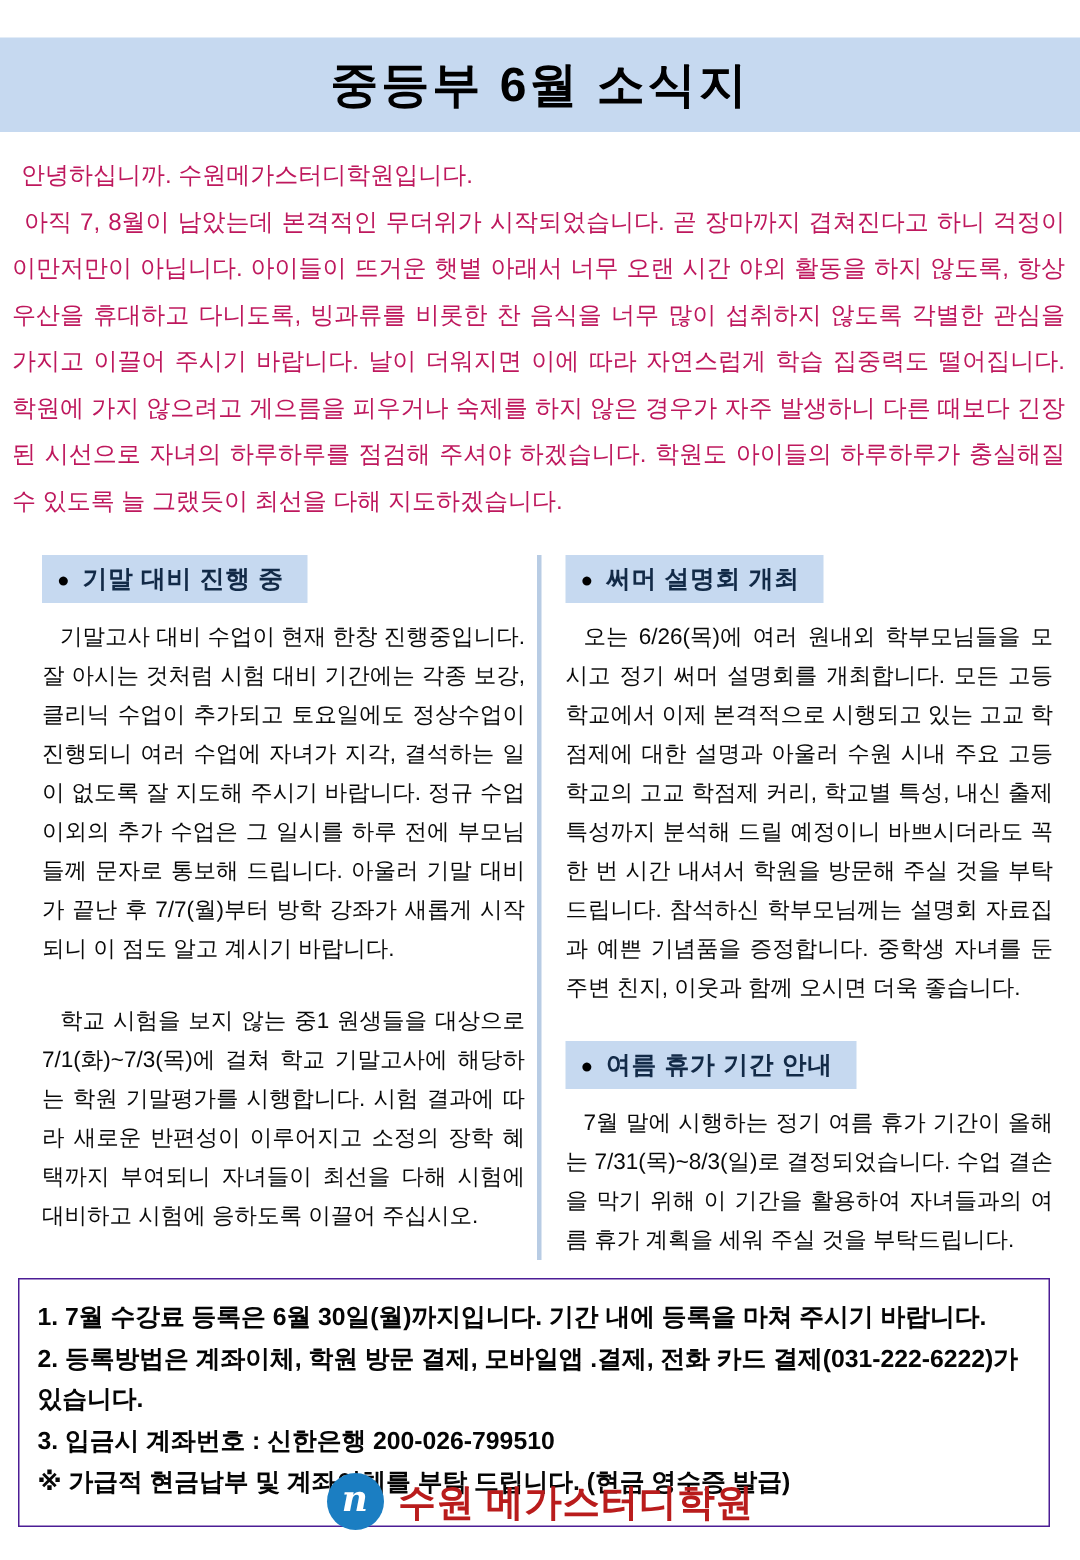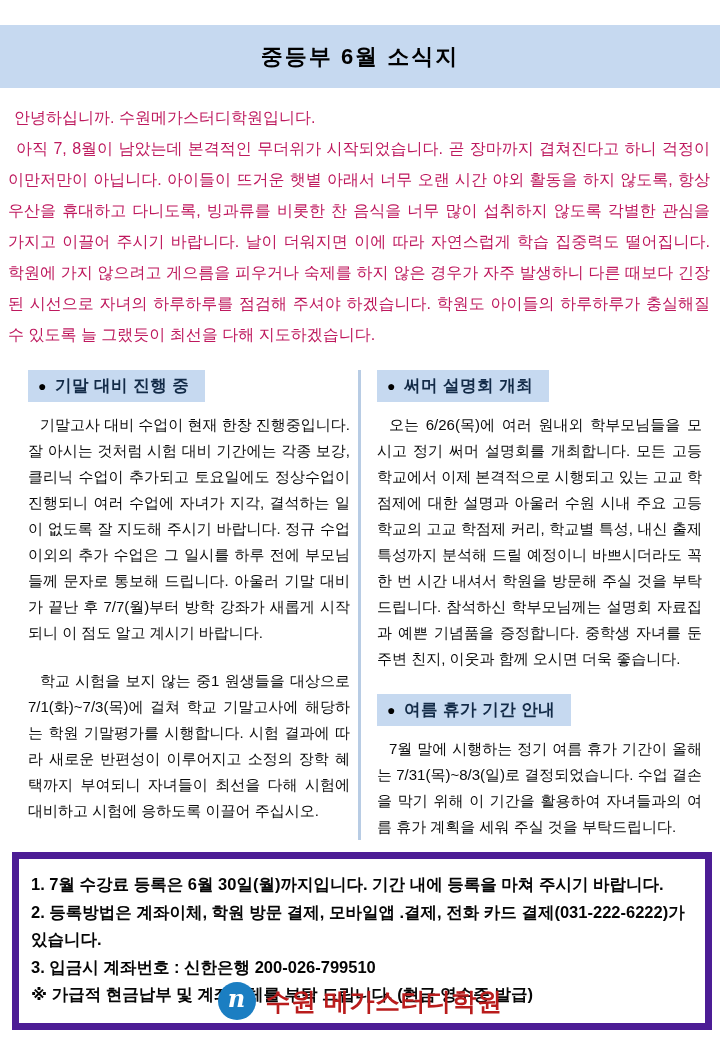--- a/index.html
+++ b/index.html
@@ -10,21 +10,21 @@
   }
   .page{position:relative;width:720px;height:1040px;overflow:hidden;background:#fff;}
 
   
   .header-band{
     margin-top:25px;height:63px;width:100%;
     background:#c6d9f0;
     display:flex;align-items:center;justify-content:center;
   }
   .header-band h1{
-    margin:0;font-size:22px;font-weight:bold;color:#000;
+    margin:0;font-size:32px;font-weight:bold;color:#000;
     letter-spacing:2px;
   }
 
   
   .intro{padding:14px 10px 0 8px;}
   .intro p{margin:0;font-size:16px;line-height:31px;color:#be185d;text-align:justify;}
   .intro .greeting{text-indent:6px;}
   .intro .intro-body{text-indent:8px;}
 
   
@@ -42,21 +42,21 @@
   .section-chip .bullet{color:#000;margin-right:8px;font-size:14px;}
   .section-body{
     margin:10px 0 0 0;font-size:15px;font-weight:normal;color:#0a0a0a;
     line-height:26px;text-align:justify;text-indent:12px;letter-spacing:0px;
   }
   .section + .section{margin-top:22px;}
 
   
   .notice-box{
     position:absolute;left:12px;top:852px;width:662px;
-    border:7px solid #4c1d95;background:#fff;
+    border:1px solid #4c1d95;background:#fff;
     padding:12px 12px 14px 12px;
   }
   .notice-box p{
     margin:0;font-size:16.5px;font-weight:bold;color:#050505;line-height:27.5px;
   }
 
   
   .footer{
     position:absolute;top:982px;left:0;width:720px;
     display:flex;align-items:center;justify-content:center;gap:10px;

